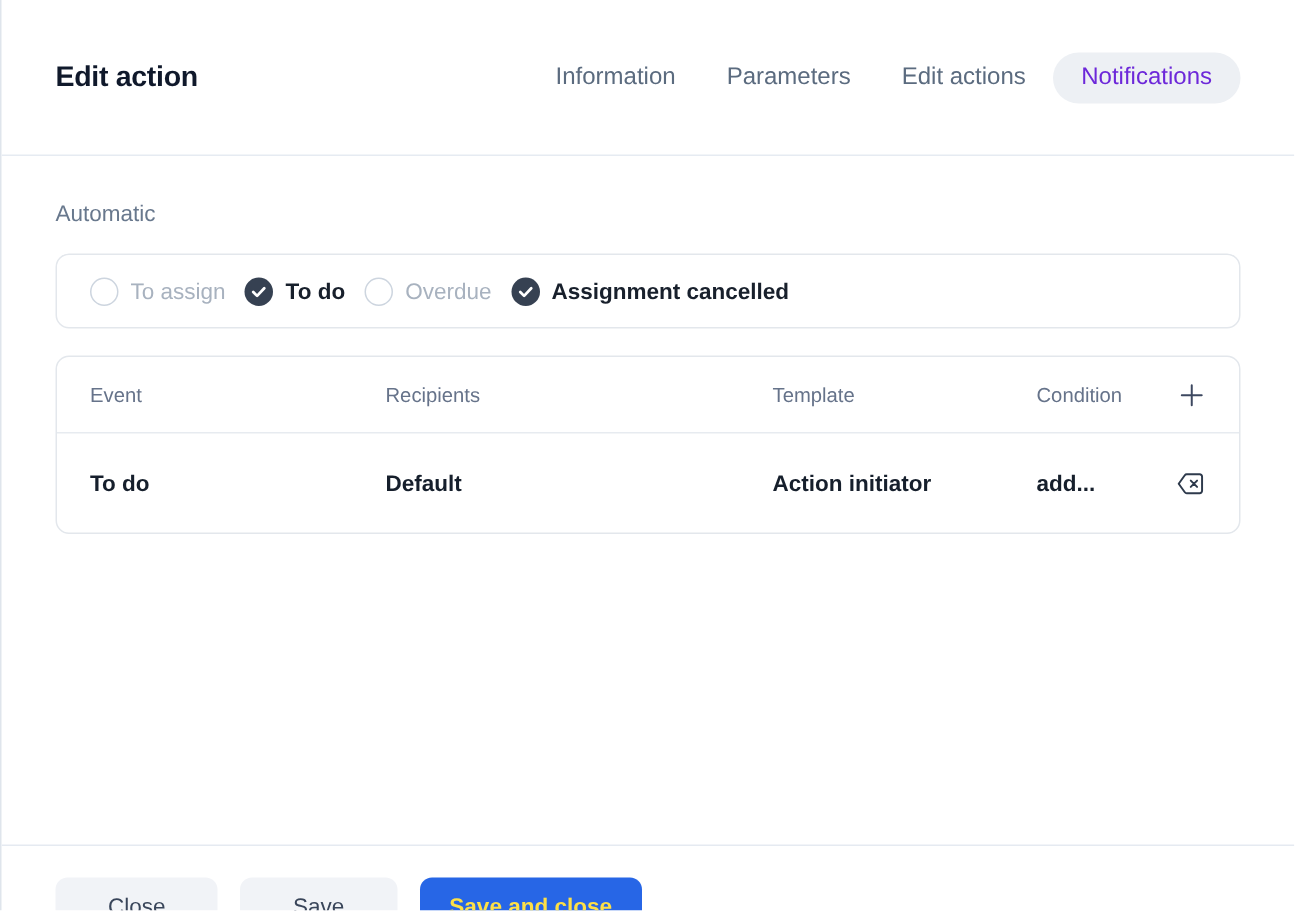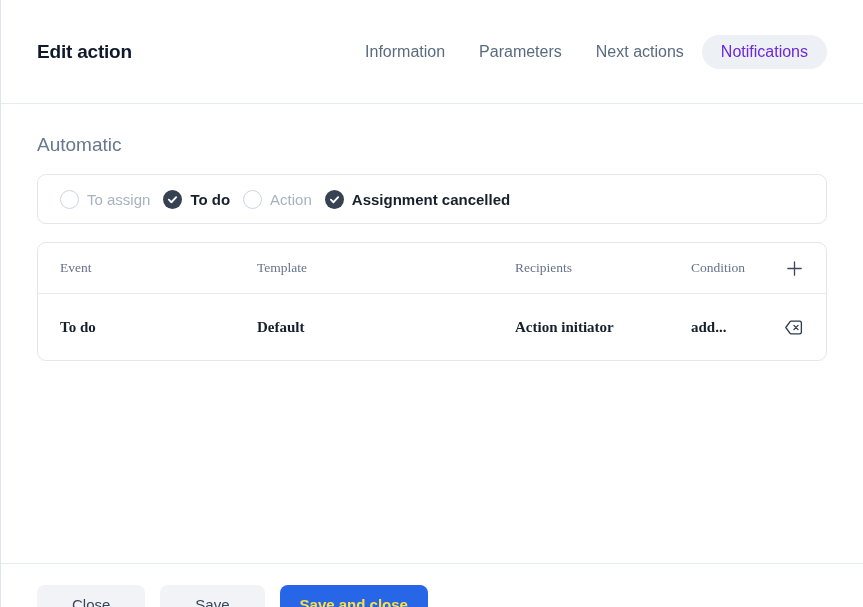--- a/index.html
+++ b/index.html
@@ -50,21 +50,21 @@
     margin-left: -16px;
   }
 
   
   .content {
     height: 429px;
     padding: 0 36px;
   }
   .section-label {
     margin-top: 30px;
-    font-size: 19px;
+    font-size: 15px;
     color: #68788d;
   }
   .card {
     border: 1px solid #e3e7ec;
     border-radius: 9px;
     background: #fff;
   }
 
   
   .checkbox-card {
@@ -102,21 +102,20 @@
   .cb-item.unchecked .cb-label { color: #a8b2bf; }
   .cb-item.checked .cb-label { color: #18202c; font-weight: 600; }
 
   
   .table-card { margin-top: 18px; }
   .trow {
     display: grid;
     grid-template-columns: 197px 258px 176px 1fr 24px;
     align-items: center;
     padding: 0 22px;
-    font-family: Liberation Serif, serif;
   }
   .thead {
     height: 51px;
     border-bottom: 1px solid #e7ebf0;
   }
   .thead .th {
     font-size: 13.5px;
     color: #66738a;
   }
   .tbody-row { height: 66px; }
@@ -172,21 +171,21 @@
 </head>
 <body>
 
 <div class="page">
 
   <div class="header">
     <div class="dialog-title">Edit action</div>
     <div class="tabs">
       <div class="tab">Information</div>
       <div class="tab">Parameters</div>
-      <div class="tab">Next actions</div>
+      <div class="tab">Edit actions</div>
       <div class="tab active">Notifications</div>
     </div>
   </div>
 
   <div class="content">
 
     <div class="section-label">Automatic</div>
 
     <div class="card checkbox-card">
 
@@ -199,41 +198,41 @@
         <span class="cb-box">
           <svg width="11" height="11" viewBox="0 0 12 12" fill="none" stroke="#ffffff" stroke-width="2" stroke-linecap="round" stroke-linejoin="round">
               <path d="M2 6.2 4.8 9 10 3.5"></path>
             </svg>
         </span>
         <span class="cb-label">To do</span>
       </div>
 
       <div class="cb-item unchecked">
         <span class="cb-box"></span>
-        <span class="cb-label">Action</span>
+        <span class="cb-label">Overdue</span>
       </div>
 
       <div class="cb-item checked">
         <span class="cb-box">
           <svg width="11" height="11" viewBox="0 0 12 12" fill="none" stroke="#ffffff" stroke-width="2" stroke-linecap="round" stroke-linejoin="round">
               <path d="M2 6.2 4.8 9 10 3.5"></path>
             </svg>
         </span>
         <span class="cb-label">Assignment cancelled</span>
       </div>
 
     </div>
 
 
     <div class="card table-card">
 
       <div class="trow thead">
         <div class="th">Event</div>
+        <div class="th">Recipients</div>
         <div class="th">Template</div>
-        <div class="th">Recipients</div>
         <div class="th">Condition</div>
         <button class="icon-btn" title="">
           <span style="display:flex">
             <svg width="19" height="19" viewBox="0 0 20 20" fill="none" stroke="#3d4860" stroke-width="1.4" stroke-linecap="round">
                 <path d="M10 3v14M3 10h14"></path>
               </svg>
           </span>
         </button>
       </div>
 

